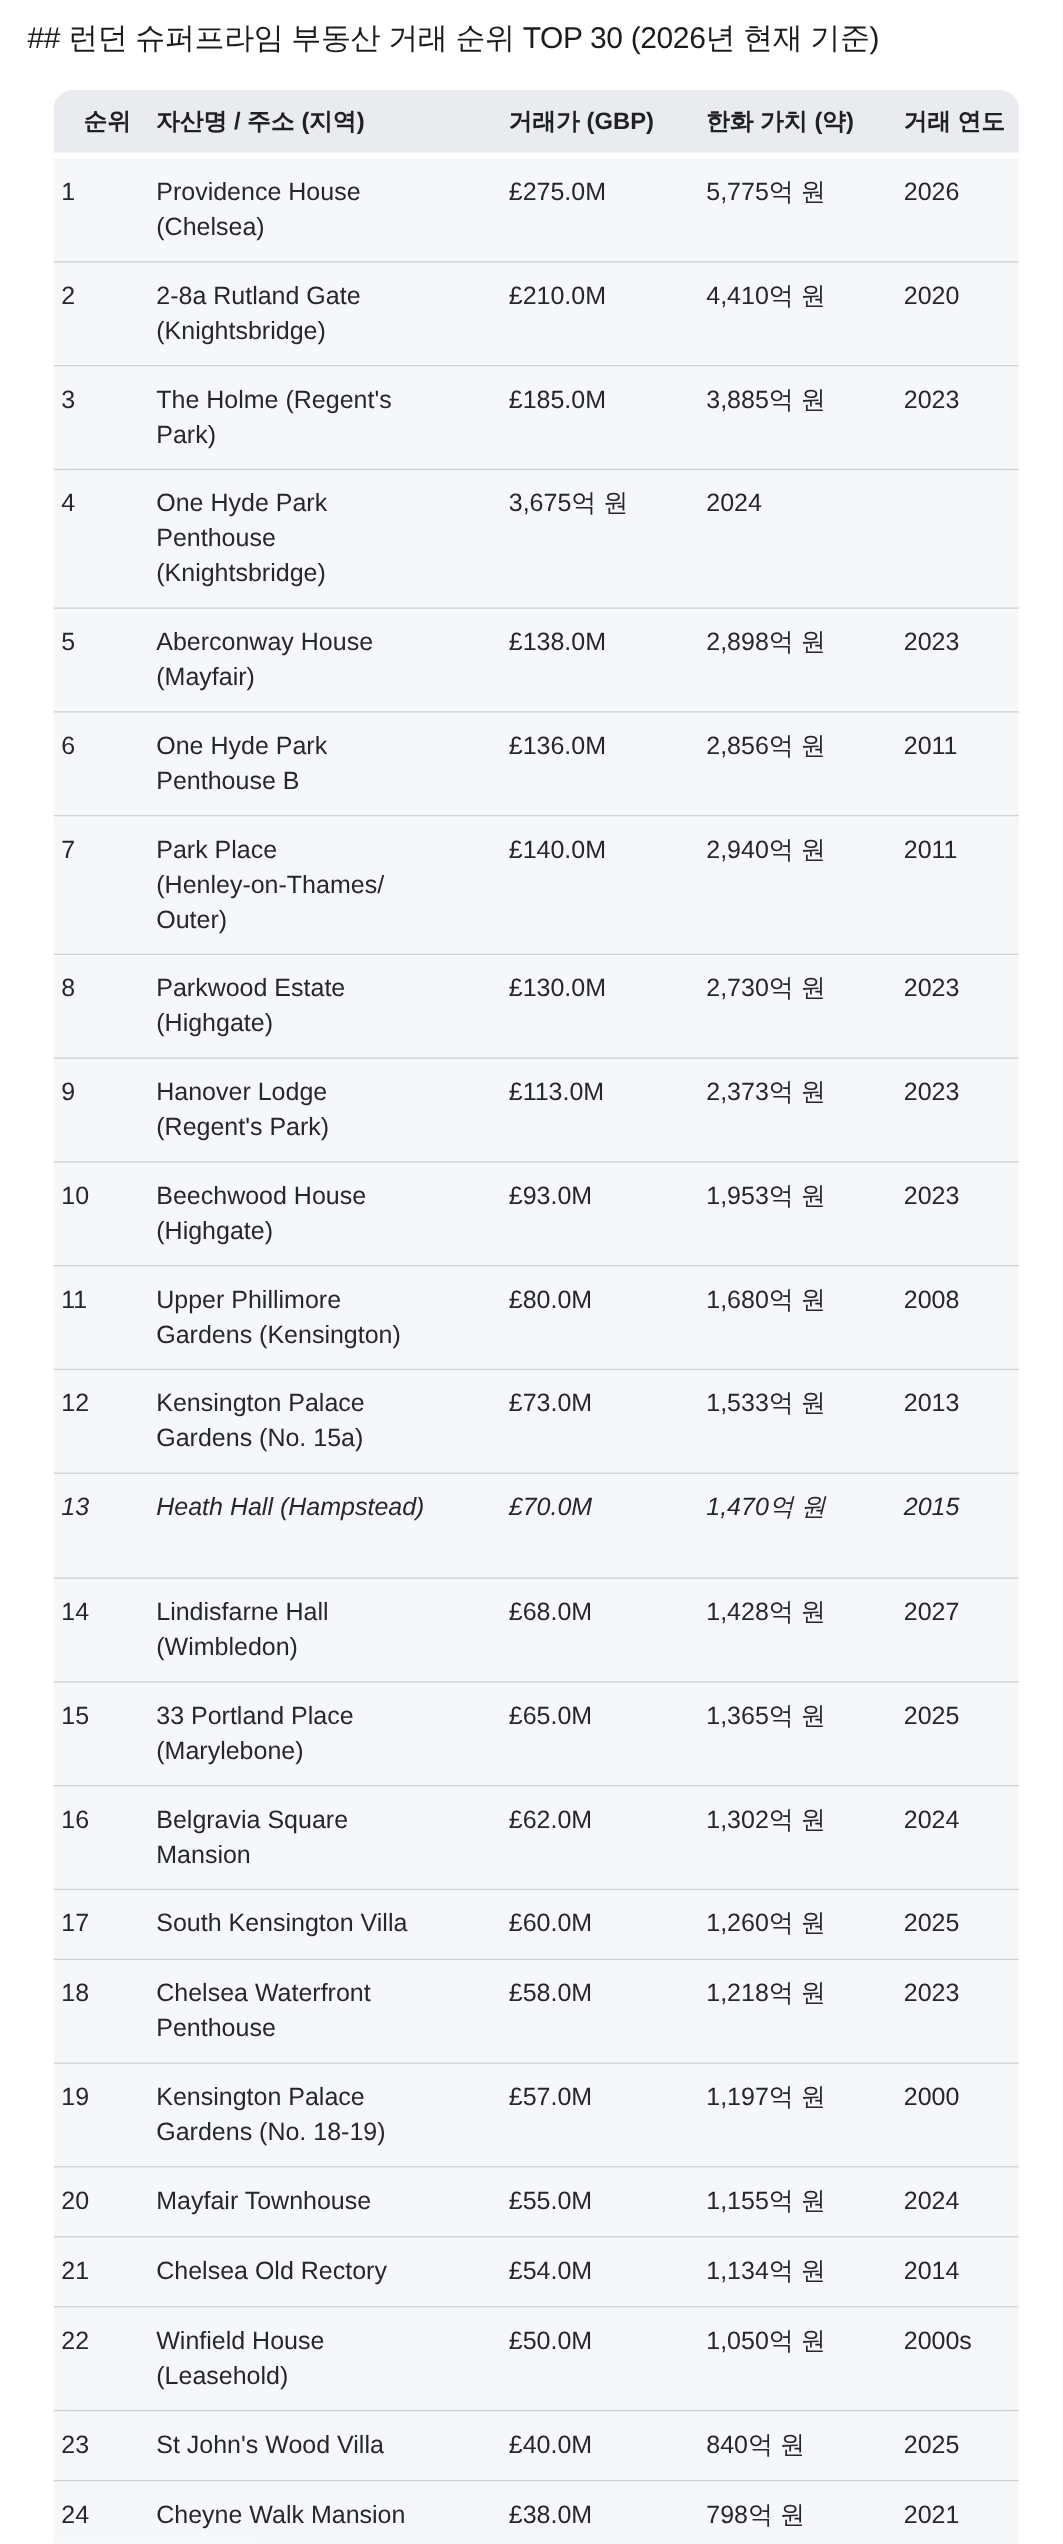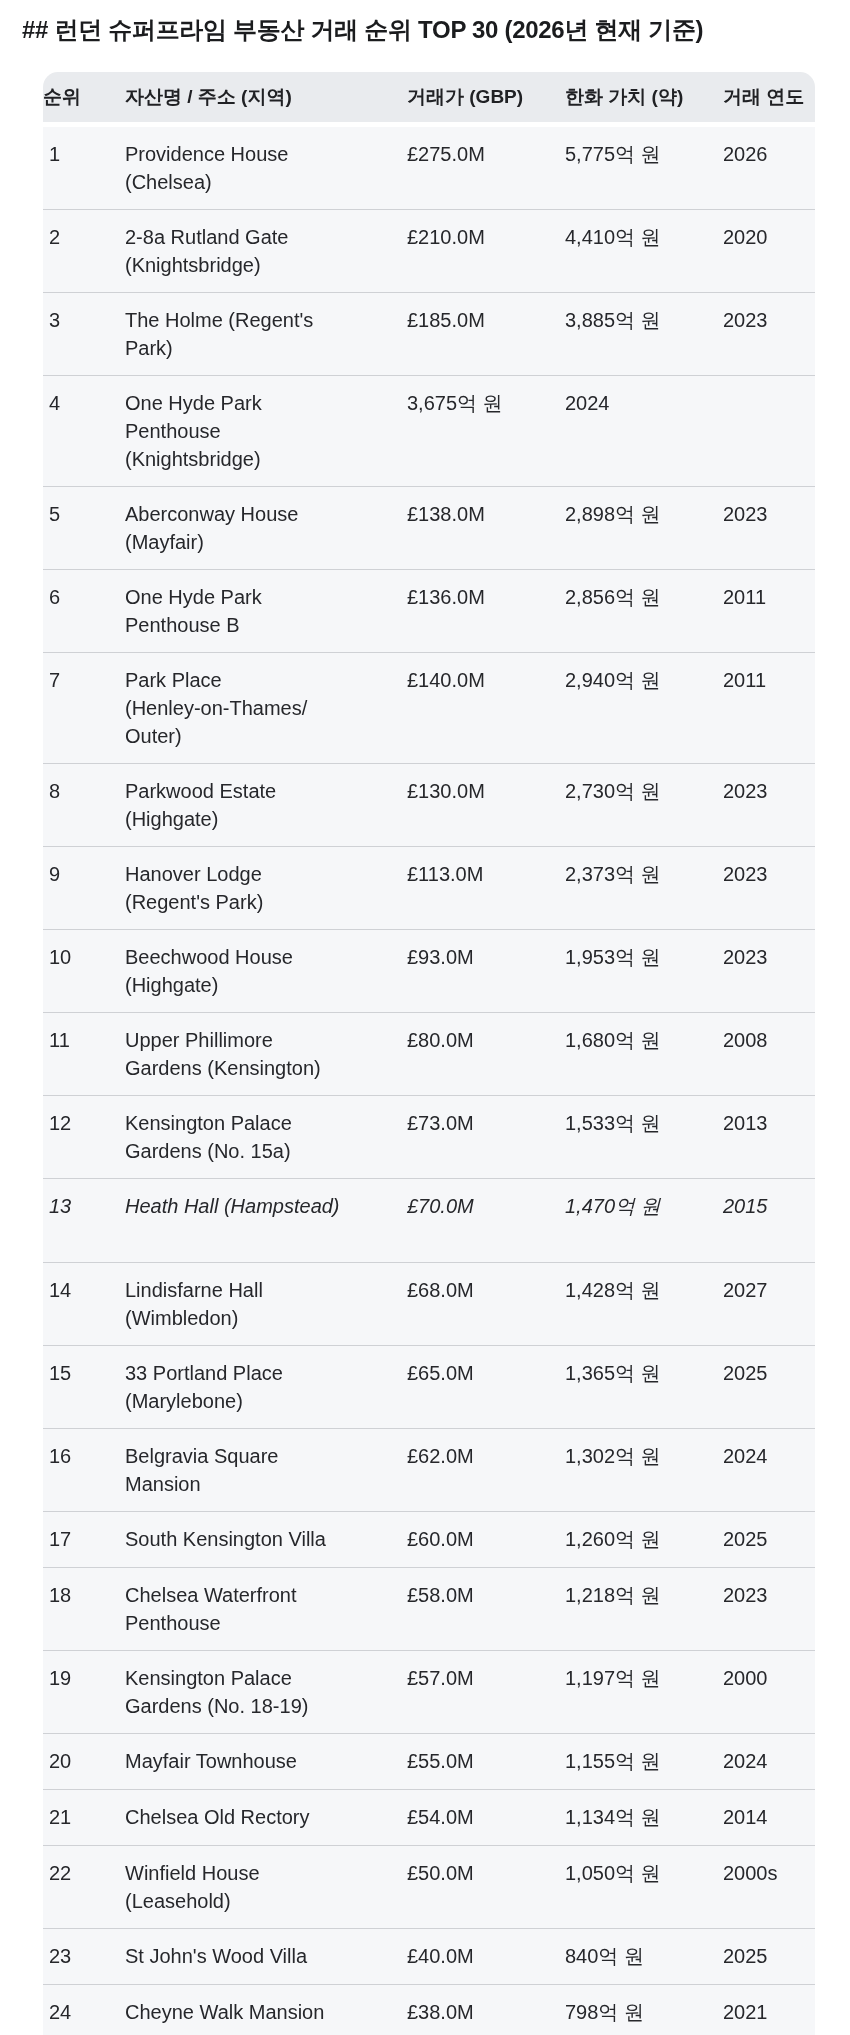--- a/index.html
+++ b/index.html
@@ -10,36 +10,36 @@
   }
   *{box-sizing:border-box;}
   html,body{margin:0;padding:0;}
   body{
     width:850px;height:2035px;overflow:hidden;position:relative;
     background:#ffffff;color:var(--text);
     font-family:"Liberation Sans","DejaVu Sans",sans-serif;
   }
   .page-title{
     position:absolute;left:22px;top:14px;
-    font-size:24px;font-weight:bold;letter-spacing:-0.3px;
+    font-size:24px;font-weight:normal;letter-spacing:-0.3px;
     color:#1b1c1e;white-space:nowrap;
   }
   .rank-table{
     position:absolute;left:43px;top:72px;width:772px;
   }
   .thead{
     display:grid;
     grid-template-columns:82px 282px 158px 158px 92px;
     align-items:center;
     height:50px;
     background:var(--header-bg);
     border-radius:15px 15px 0 0;
     font-weight:bold;font-size:19px;
   }
-  .thead .c-rank{padding-left:0;}
+  .thead .c-rank{padding-left:24px;}
   .tbody{
     margin-top:5px;
     background:var(--row-bg);
   }
   .trow{
     display:grid;
     grid-template-columns:82px 282px 158px 158px 92px;
     border-bottom:1.5px solid var(--sep);
     min-height:56px;
   }

